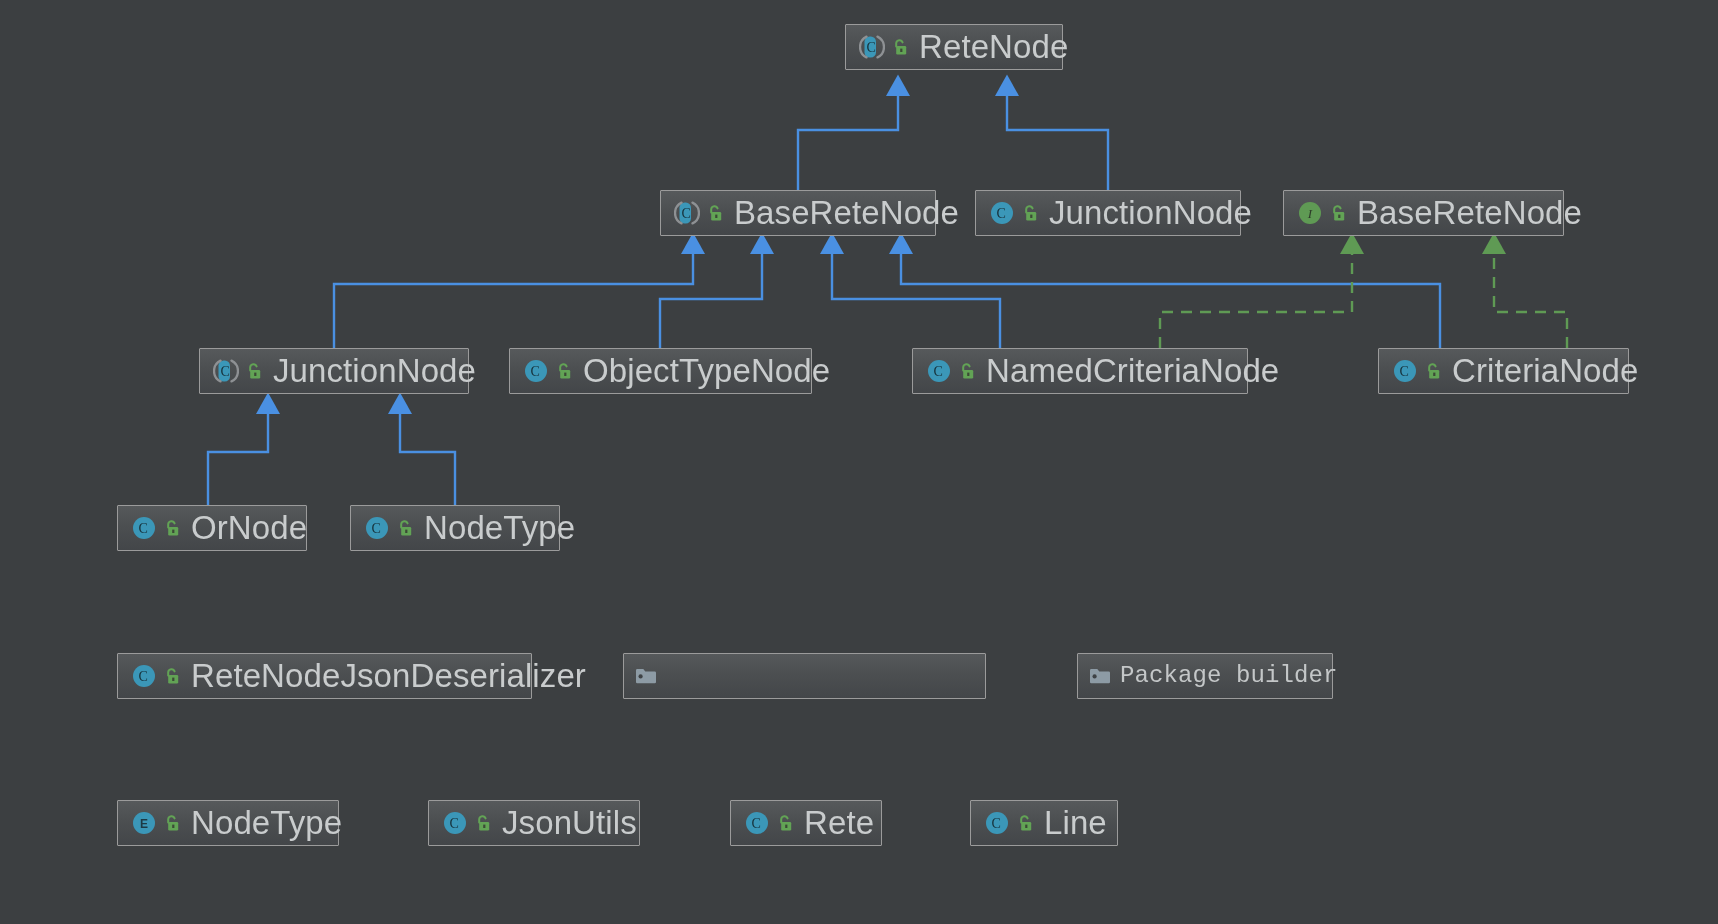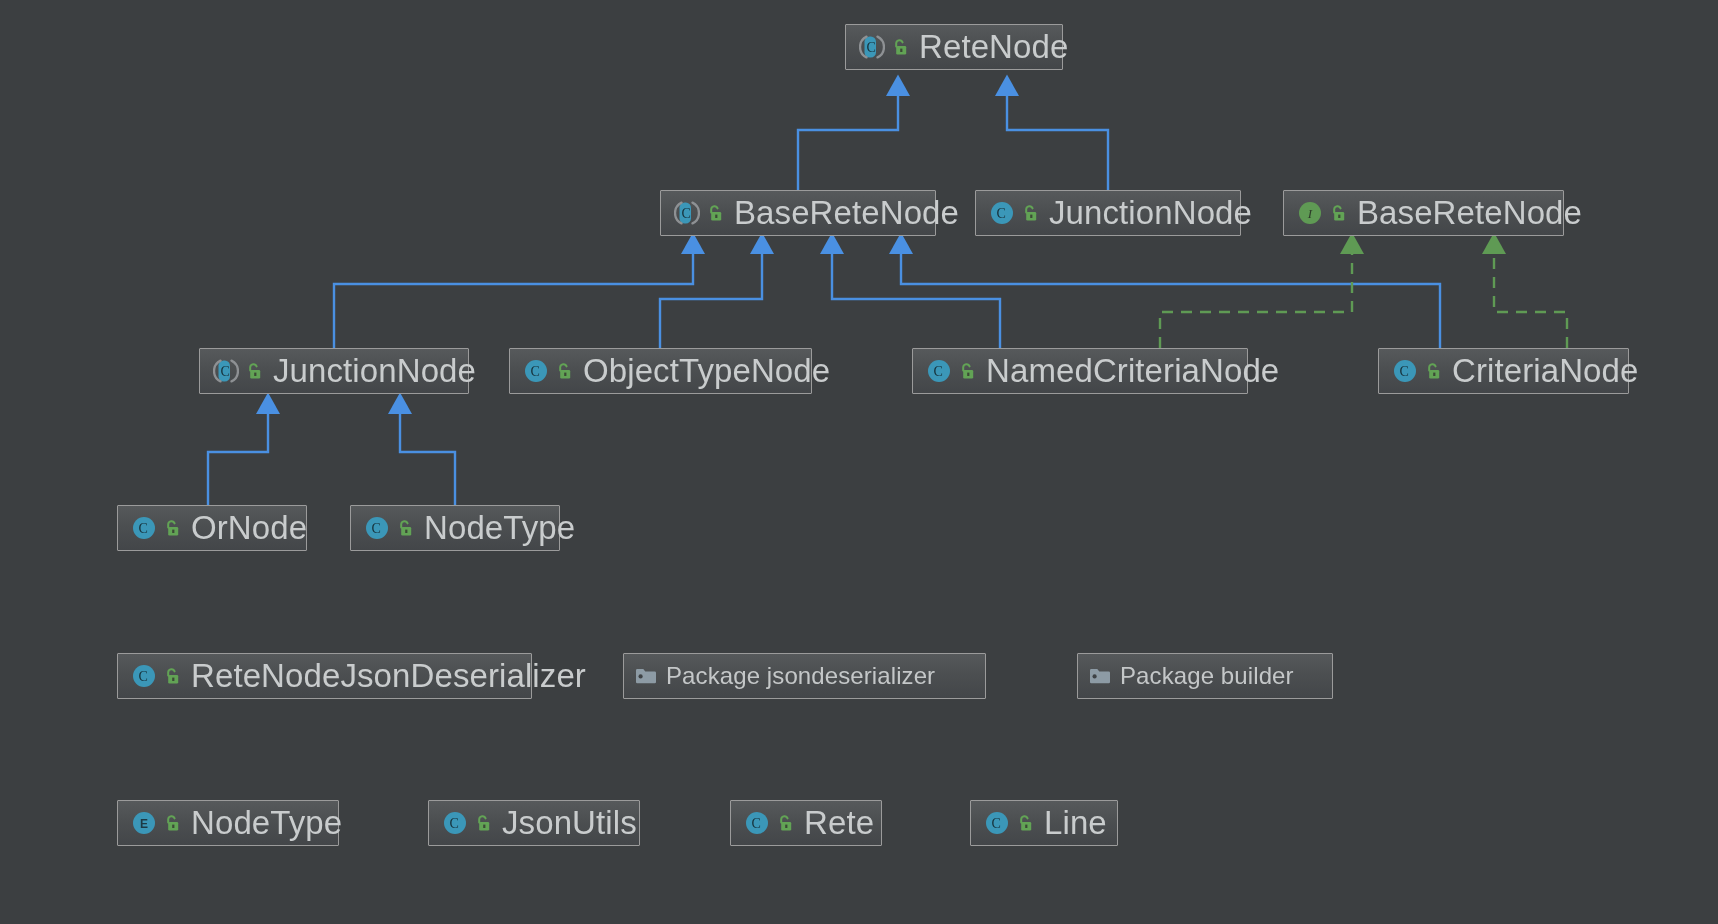--- a/index.html
+++ b/index.html
@@ -320,23 +320,22 @@
         </span>
         <span class="node-label">ReteNodeJsonDeserializer</span>
       </div>
       <div class="node pkg" style="left: 623px; top: 653px; width: 363px;">
         <span class="ico folder">
           <svg viewBox="0 0 22 18" width="22" height="18">
             <path d="M1,3.2 A1.2,1.2 0 0 1 2.2,2 L8.3,2 L10.3,4.6 L19.8,4.6 A1.2,1.2 0 0 1 21,5.8 L21,15 A1.2,1.2 0 0 1 19.8,16.2 L2.2,16.2 A1.2,1.2 0 0 1 1,15 Z" fill="#8d9ba5"></path>
             <circle cx="5.6" cy="9.4" r="2.1" fill="#3e4245"></circle>
           </svg>
         </span>
-        <span class="node-label">Package jsondeserializer</span>
-      </div>
-      <div class="node pkg" style="left: 1077px; top: 653px; width: 256px;">
+      </div>
+      <div class="node pkg" style="left: 1077px; top: 653px; width: 256px; font-family: Liberation Mono, monospace;">
         <span class="ico folder">
           <svg viewBox="0 0 22 18" width="22" height="18">
             <path d="M1,3.2 A1.2,1.2 0 0 1 2.2,2 L8.3,2 L10.3,4.6 L19.8,4.6 A1.2,1.2 0 0 1 21,5.8 L21,15 A1.2,1.2 0 0 1 19.8,16.2 L2.2,16.2 A1.2,1.2 0 0 1 1,15 Z" fill="#8d9ba5"></path>
             <circle cx="5.6" cy="9.4" r="2.1" fill="#3e4245"></circle>
           </svg>
         </span>
         <span class="node-label">Package builder</span>
       </div>
       <div class="node" style="left: 117px; top: 800px; width: 222px;">
         <span class="ico badge">

